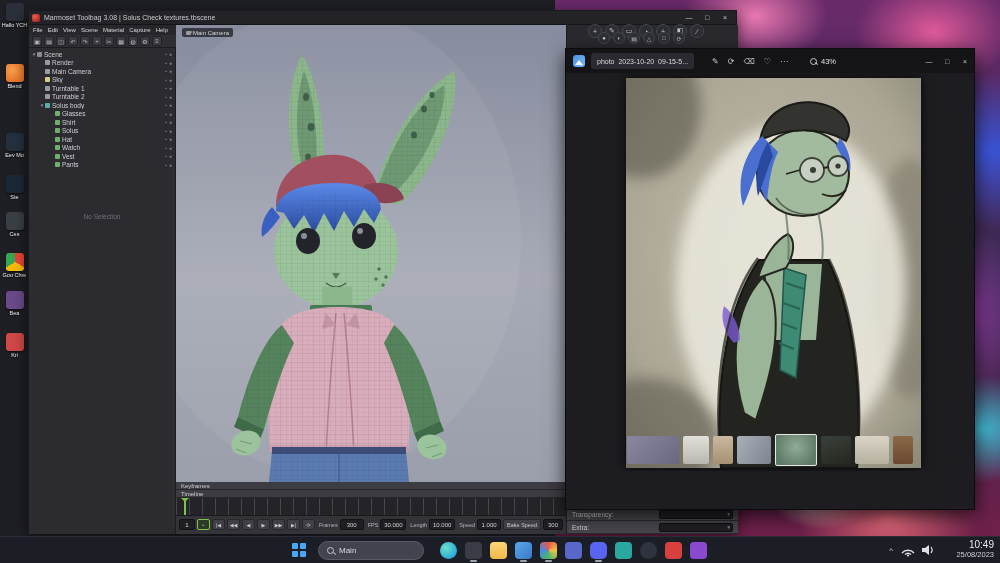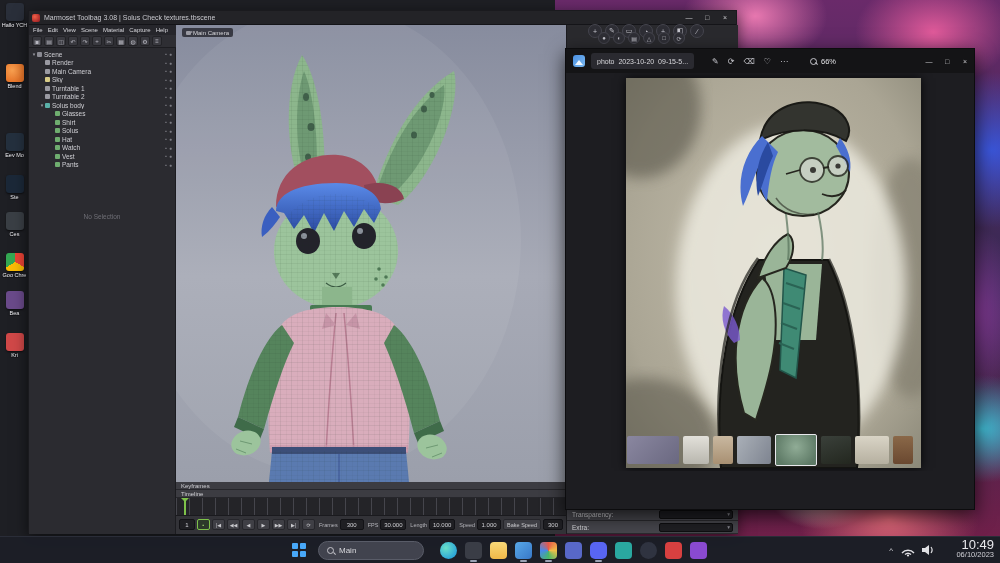--- a/index.html
+++ b/index.html
@@ -158,21 +158,21 @@
   .tapp { position:absolute; top:5px; width:17px; height:17px; border-radius:4px; }
   .tind { position:absolute; bottom:1.5px; width:7px; height:2px; border-radius:1px; background:#9aa2b4; }
   .ta1{background:radial-gradient(circle at 35% 35%, #6ae0c8, #2ea8d8 70%);border-radius:50%;}
   .ta2{background:#3a3d46;} .ta3{background:linear-gradient(180deg,#f8d878,#f0b848);}
   .ta4{background:linear-gradient(135deg,#58a8e8,#3878c8);} .ta5{background:conic-gradient(#e85848,#f0c048,#48b868,#4888e8,#e85848);}
   .ta6{background:#5868c8;} .ta7{background:#5865F2;border-radius:5px;} .ta8{background:#2aa8a0;}
   .ta9{background:#2f3340;border-radius:50%;} .ta10{background:#d84040;} .ta11{background:#8a4ad0;}
   .tray { position:absolute; right:66px; top:0; height:100%; display:flex; align-items:center; gap:7px; }
   .tray .chev { font-size:8px; color:#d8d8dc; }
   .clock { position:absolute; right:6px; top:3px; text-align:right; }
-  .clock .time { font-size:13px; color:#e8e8ec; line-height:10px; }
+  .clock .time { font-size:10px; color:#e8e8ec; line-height:10px; }
   .clock .date { font-size:7.5px; color:#d0d0d6; line-height:9px; }
 </style>
 </head>
 <body>
 
 <div class="screen">
 
   <div class="artwork"></div>
 
   <div class="dicon" style="top:3px">
@@ -521,21 +521,21 @@
         </div>
       <div class="ph-tools">
         <span class="pico">✎</span>
         <span class="pico">⟳</span>
         <span class="pico">⌫</span>
         <span class="pico">♡</span>
         <span class="pico">⋯</span>
       </div>
       <div class="ph-zoom">
         <span class="mag"></span>
-        <span class="zval">66%</span>
+        <span class="zval">43%</span>
       </div>
       <div class="ph-winbtns">
         <div class="winbtn">—</div>
         <div class="winbtn">□</div>
         <div class="winbtn">×</div>
       </div>
     </div>
 
     <div class="ph-content">
       <svg class="ph-image" viewBox="0 0 295 390">
@@ -631,17 +631,17 @@
       <svg width="34" height="14" viewBox="0 0 34 14">
         <path d="M2 10 A8 8 0 0 1 14 10" stroke="#e0e0e4" stroke-width="1.4" fill="none"></path>
         <path d="M5 11.5 A4.5 4.5 0 0 1 11 11.5" stroke="#e0e0e4" stroke-width="1.4" fill="none"></path>
         <circle cx="8" cy="12.5" r="1.1" fill="#e0e0e4"></circle>
         <path d="M22 5 h3 l4 -3 v10 l-4 -3 h-3 z" fill="#e0e0e4"></path>
         <path d="M31 4 A5 5 0 0 1 31 10" stroke="#e0e0e4" stroke-width="1.2" fill="none"></path>
       </svg>
     </div>
     <div class="clock">
       <div class="time">10:49</div>
-      <div class="date">06/10/2023</div>
+      <div class="date">25/08/2023</div>
     </div>
   </div>
 
 </div>
 
 </body></html>

